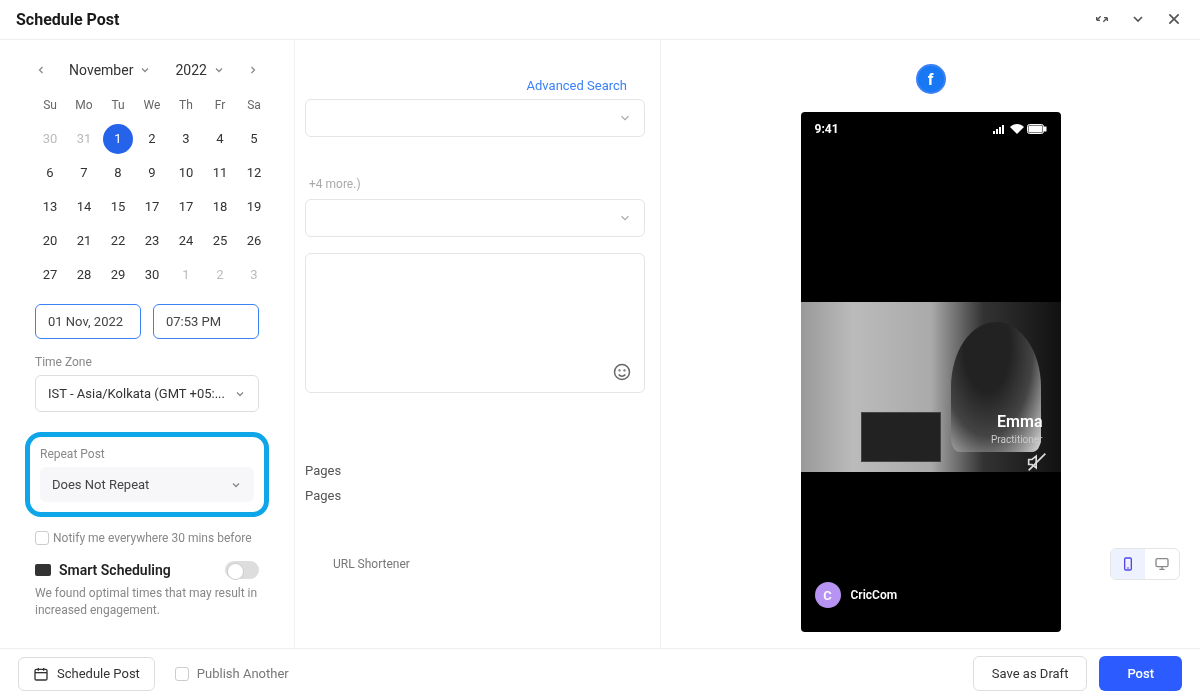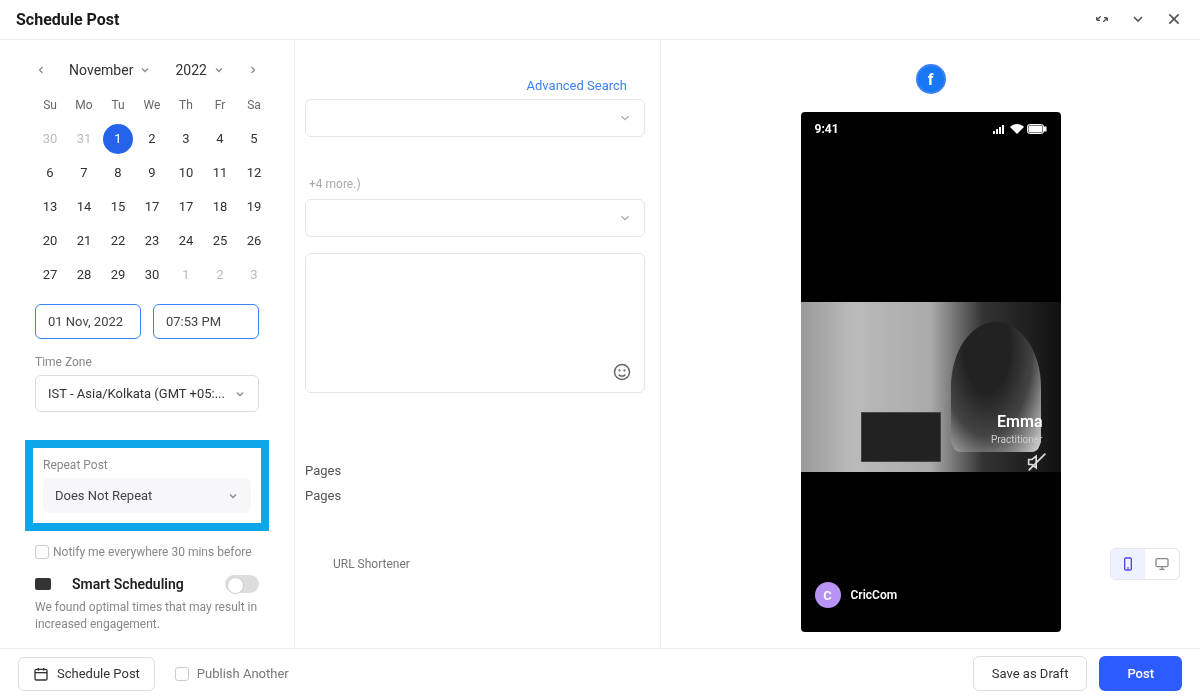--- a/index.html
+++ b/index.html
@@ -22,30 +22,30 @@
 .cal-day { font-size: 13px; color: #333; padding: 8px 0; cursor: pointer; border-radius: 50%; width: 30px; height: 30px; line-height: 14px; margin: 0 auto; display: flex; align-items: center; justify-content: center; }
 .cal-day.muted { color: #bbb; }
 .cal-day.selected { background: #2563eb; color: #fff; }
 
 .dt-row { display: flex; gap: 12px; margin-top: 14px; }
 .dt-box { flex: 1; border: 1px solid #3b82f6; border-radius: 6px; padding: 9px 12px; font-size: 13px; color: #444; cursor: pointer; }
 
 .tz-label { font-size: 12px; color: #888; margin-top: 16px; margin-bottom: 6px; }
 .tz-select { border: 1px solid #ddd; border-radius: 6px; padding: 10px 12px; font-size: 13px; color: #333; display: flex; justify-content: space-between; align-items: center; cursor: pointer; }
 
-.repeat-section { margin-top: 28px; padding: 10px; border: 8px solid #0ea5e9; border-radius: 0; margin-left: -10px; margin-right: -10px; padding-left: 10px; padding-right: 10px;}
+.repeat-section { margin-top: 20px; padding: 10px; border: 5px solid #0ea5e9; border-radius: 16px; margin-left: -10px; margin-right: -10px; padding-left: 10px; padding-right: 10px;}
 .repeat-label { font-size: 12px; color: #888; margin-bottom: 6px; }
 .repeat-select { background: #f7f7f9; border-radius: 6px; padding: 10px 12px; font-size: 13px; color: #444; display: flex; justify-content: space-between; align-items: center; cursor: pointer; }
 
 .notify-row { display: flex; align-items: center; gap: 4px; margin-top: 14px; font-size: 12px; color: #888; }
 .notify-check { width: 14px; height: 14px; border: 1px solid #ccc; border-radius: 3px; }
 
 .smart-section { margin-top: 16px; }
 .smart-header { display: flex; align-items: center; justify-content: space-between; }
-.smart-title-wrap { display: flex; align-items: center; gap: 21px; }
+.smart-title-wrap { display: flex; align-items: center; gap: 8px; }
 .smart-icon { width: 16px; height: 12px; background: #333; border-radius: 2px; }
 .smart-title { font-size: 14px; font-weight: 600; color: #222; }
 .toggle { width: 34px; height: 18px; background: #ddd; border-radius: 9px; position: relative; cursor: pointer; }
 .toggle::after { content: ''; position: absolute; width: 15px; height: 15px; background: #fff; border-radius: 50%; top: 1.5px; left: 2px; border:1px solid #ccc;}
 .smart-desc { font-size: 12px; color: #888; margin-top: 6px; line-height: 1.4; }
 
 .middle-pane { position: absolute; top: 40px; left: 295px; width: 360px; height: 610px; padding: 20px 10px; }
 .adv-search { color: #3b82f6; font-size: 13px; text-align: right; padding-right: 18px; margin-top: 18px; cursor: pointer; }
 .mid-input { border: 1px solid #e5e5e5; border-radius: 6px; height: 38px; margin-top: 6px; position: relative; }
 .mid-input .chev-down { position: absolute; right: 12px; top: 50%; transform: translateY(-50%); color: #aaa; }

